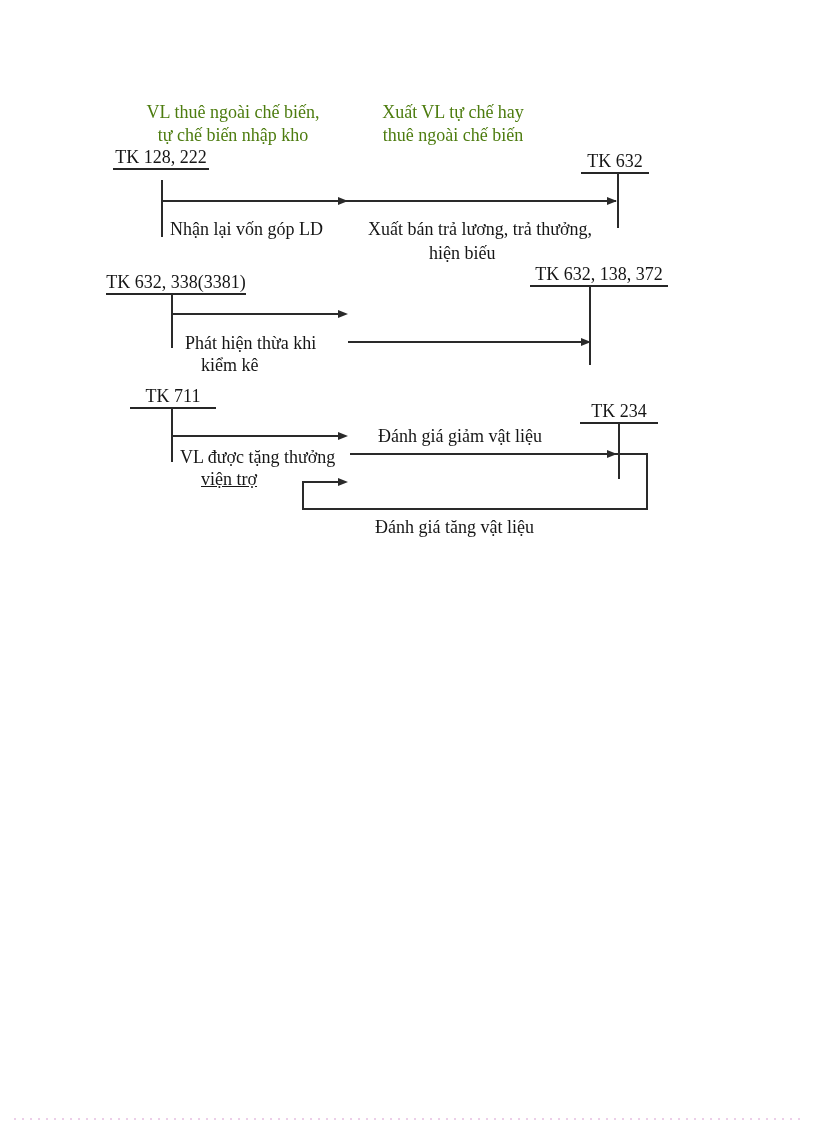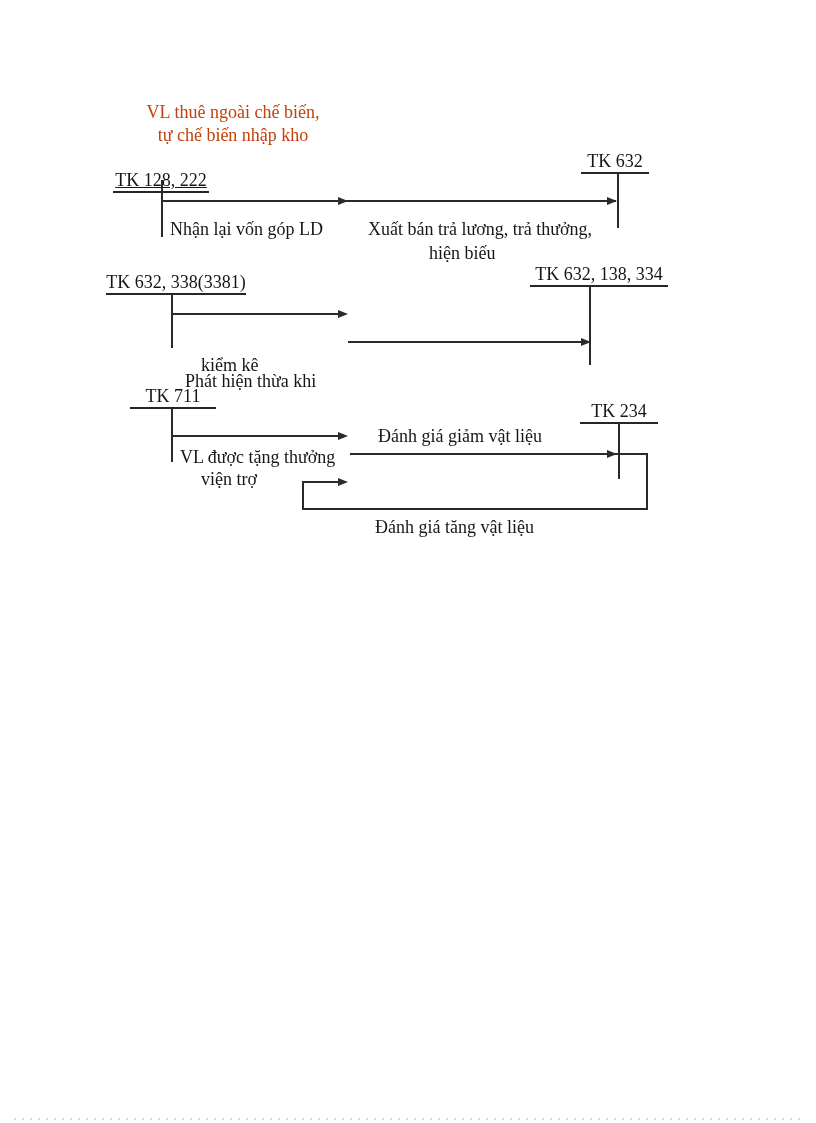--- a/index.html
+++ b/index.html
@@ -16,21 +16,21 @@
     font-size:18px;
     line-height:22px;
     white-space:nowrap;
     color:#161616;
   }
   .lbl2{
     position:absolute;
     font-size:18px;
     line-height:23px;
     text-align:center;
-    color:#c2410c;
+    color:#4d7c0f;
   }
   .account{
     position:absolute;
     font-size:18px;
     line-height:20px;
     text-align:center;
     white-space:nowrap;
     border-bottom:2px solid #262626;
     padding-bottom:1px;
     color:#161616;
@@ -51,64 +51,68 @@
 </style>
 </head>
 <body>
 
 <div class="page">
 
   <div class="lbl2" style="left:133px;top:101px;width:200px;">
     <div>VL thuê ngoài chế biến,</div>
     <div>tự chế biến nhập kho</div>
   </div>
+  <div class="lbl2" style="left:352px;top:101px;width:202px;">
+    <div>Xuất VL tự chế hay</div>
+    <div>thuê ngoài chế biến</div>
+  </div>
 
-  <div class="account" style="left:113px;top:170px;width:96px;text-decoration:underline;">TK 128, 222</div>
+  <div class="account" style="left:113px;top:147px;width:96px;">TK 128, 222</div>
   <div class="account" style="left:581px;top:151px;width:68px;text-align:center;">TK 632</div>
 
   <div class="vline" style="left:161px;top:180px;height:57px;"></div>
   <div class="vline" style="left:617px;top:173px;height:55px;"></div>
   <div class="hline" style="left:162px;top:200px;width:454px;"></div>
   <div class="ah-right" style="left:338px;top:197px;"></div>
   <div class="ah-right" style="left:607px;top:197px;"></div>
 
   <div class="txt" style="left:170px;top:218px;">Nhận lại vốn góp LD</div>
   <div class="txt" style="left:368px;top:218px;">Xuất bán trả lương, trả thưởng,</div>
   <div class="txt" style="left:429px;top:242px;">hiện biếu</div>
 
   <div class="account" style="left:106px;top:272px;width:140px;">TK 632, 338(3381)</div>
-  <div class="account" style="left:530px;top:264px;width:138px;">TK 632, 138, 334</div>
+  <div class="account" style="left:530px;top:264px;width:138px;">TK 632, 138, 372</div>
 
   <div class="vline" style="left:171px;top:294px;height:54px;"></div>
   <div class="vline" style="left:589px;top:286px;height:79px;"></div>
 
   <div class="hline" style="left:172px;top:313px;width:168px;"></div>
   <div class="ah-right" style="left:338px;top:310px;"></div>
 
   <div class="hline" style="left:348px;top:341px;width:234px;"></div>
   <div class="ah-right" style="left:581px;top:338px;"></div>
 
-  <div class="txt" style="left:185px;top:332px;margin-top:38px;">Phát hiện thừa khi</div>
+  <div class="txt" style="left:185px;top:332px;">Phát hiện thừa khi</div>
   <div class="txt" style="left:201px;top:354px;">kiểm kê</div>
 
   <div class="account" style="left:130px;top:386px;width:86px;">TK 711</div>
   <div class="account" style="left:580px;top:401px;width:78px;">TK 234</div>
 
   <div class="vline" style="left:171px;top:408px;height:54px;"></div>
   <div class="vline" style="left:618px;top:423px;height:56px;"></div>
 
   <div class="hline" style="left:172px;top:435px;width:167px;"></div>
   <div class="ah-right" style="left:338px;top:432px;"></div>
   <div class="txt" style="left:378px;top:425px;text-align:center;">Đánh giá giảm vật liệu</div>
 
   <div class="hline" style="left:350px;top:453px;width:298px;"></div>
   <div class="ah-right" style="left:607px;top:450px;"></div>
 
   <div class="txt" style="left:180px;top:446px;text-align:center;">VL được tặng thưởng</div>
-  <div class="txt" style="left:201px;top:468px;">viện trợ</div>
+  <div class="txt" style="left:201px;top:468px;text-decoration:underline;">viện trợ</div>
 
   <div class="vline" style="left:646px;top:453px;height:57px;"></div>
   <div class="hline" style="left:302px;top:508px;width:346px;"></div>
   <div class="vline" style="left:302px;top:481px;height:29px;"></div>
   <div class="hline" style="left:303px;top:481px;width:36px;"></div>
   <div class="ah-right" style="left:338px;top:478px;"></div>
 
   <div class="txt" style="left:375px;top:516px;">Đánh giá tăng vật liệu</div>
 
   <div class="footer-dots"></div>

